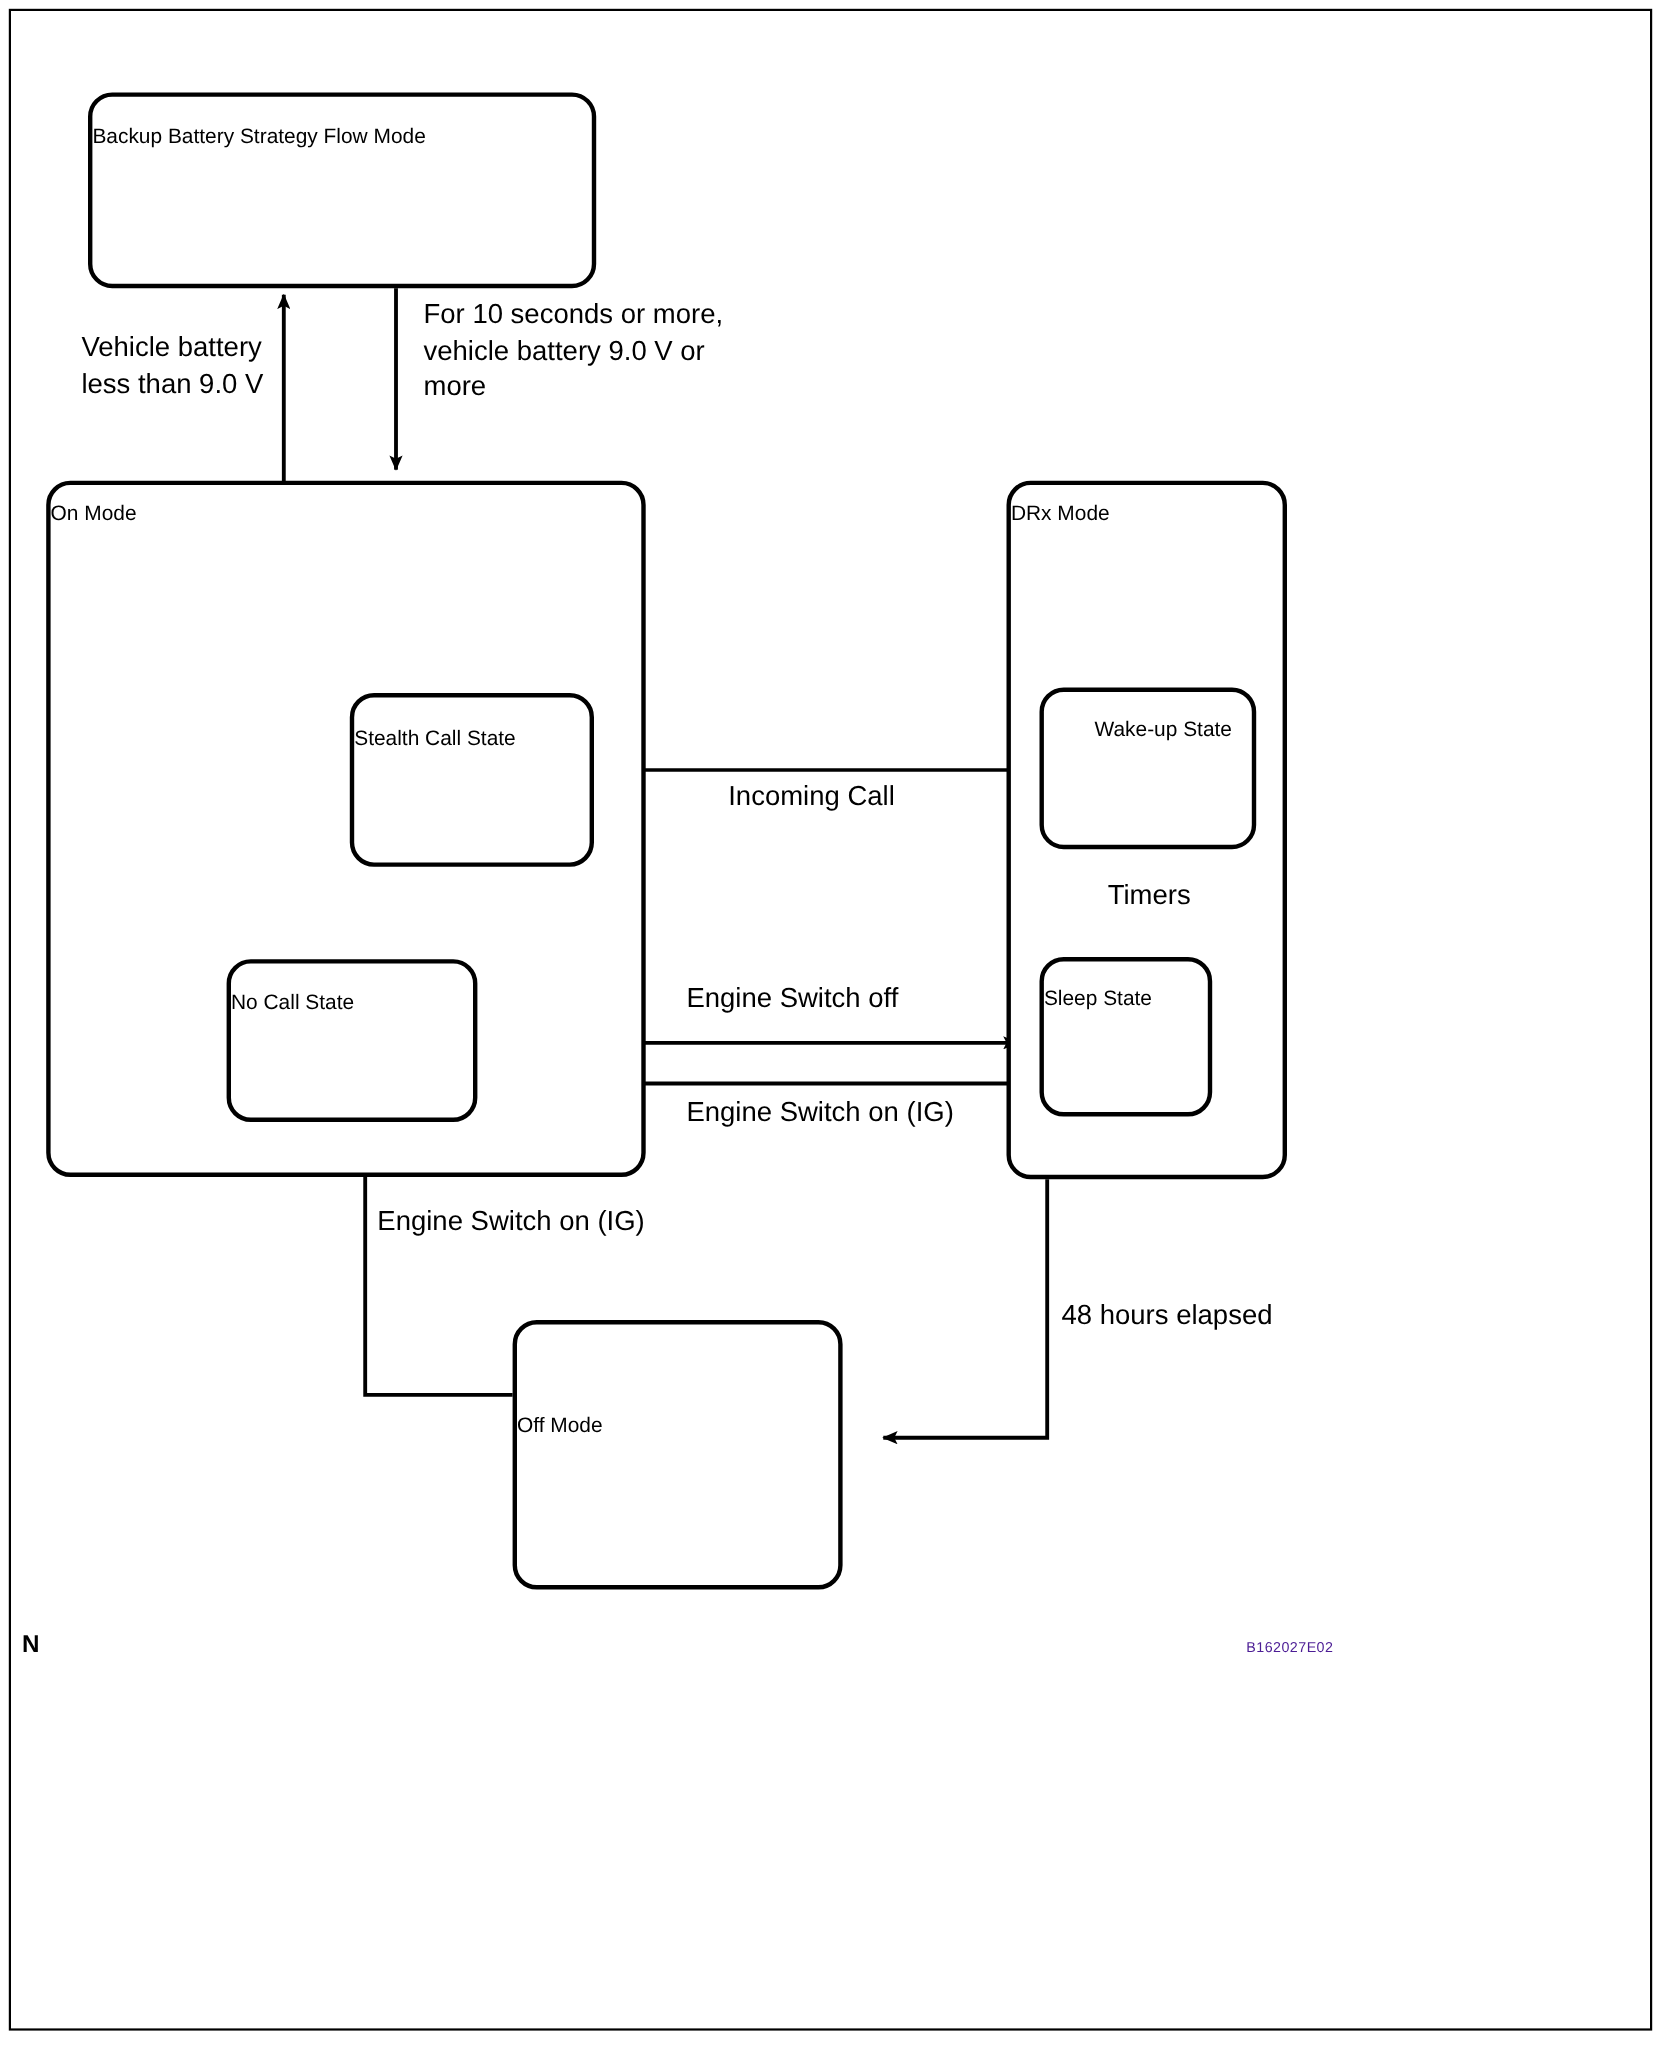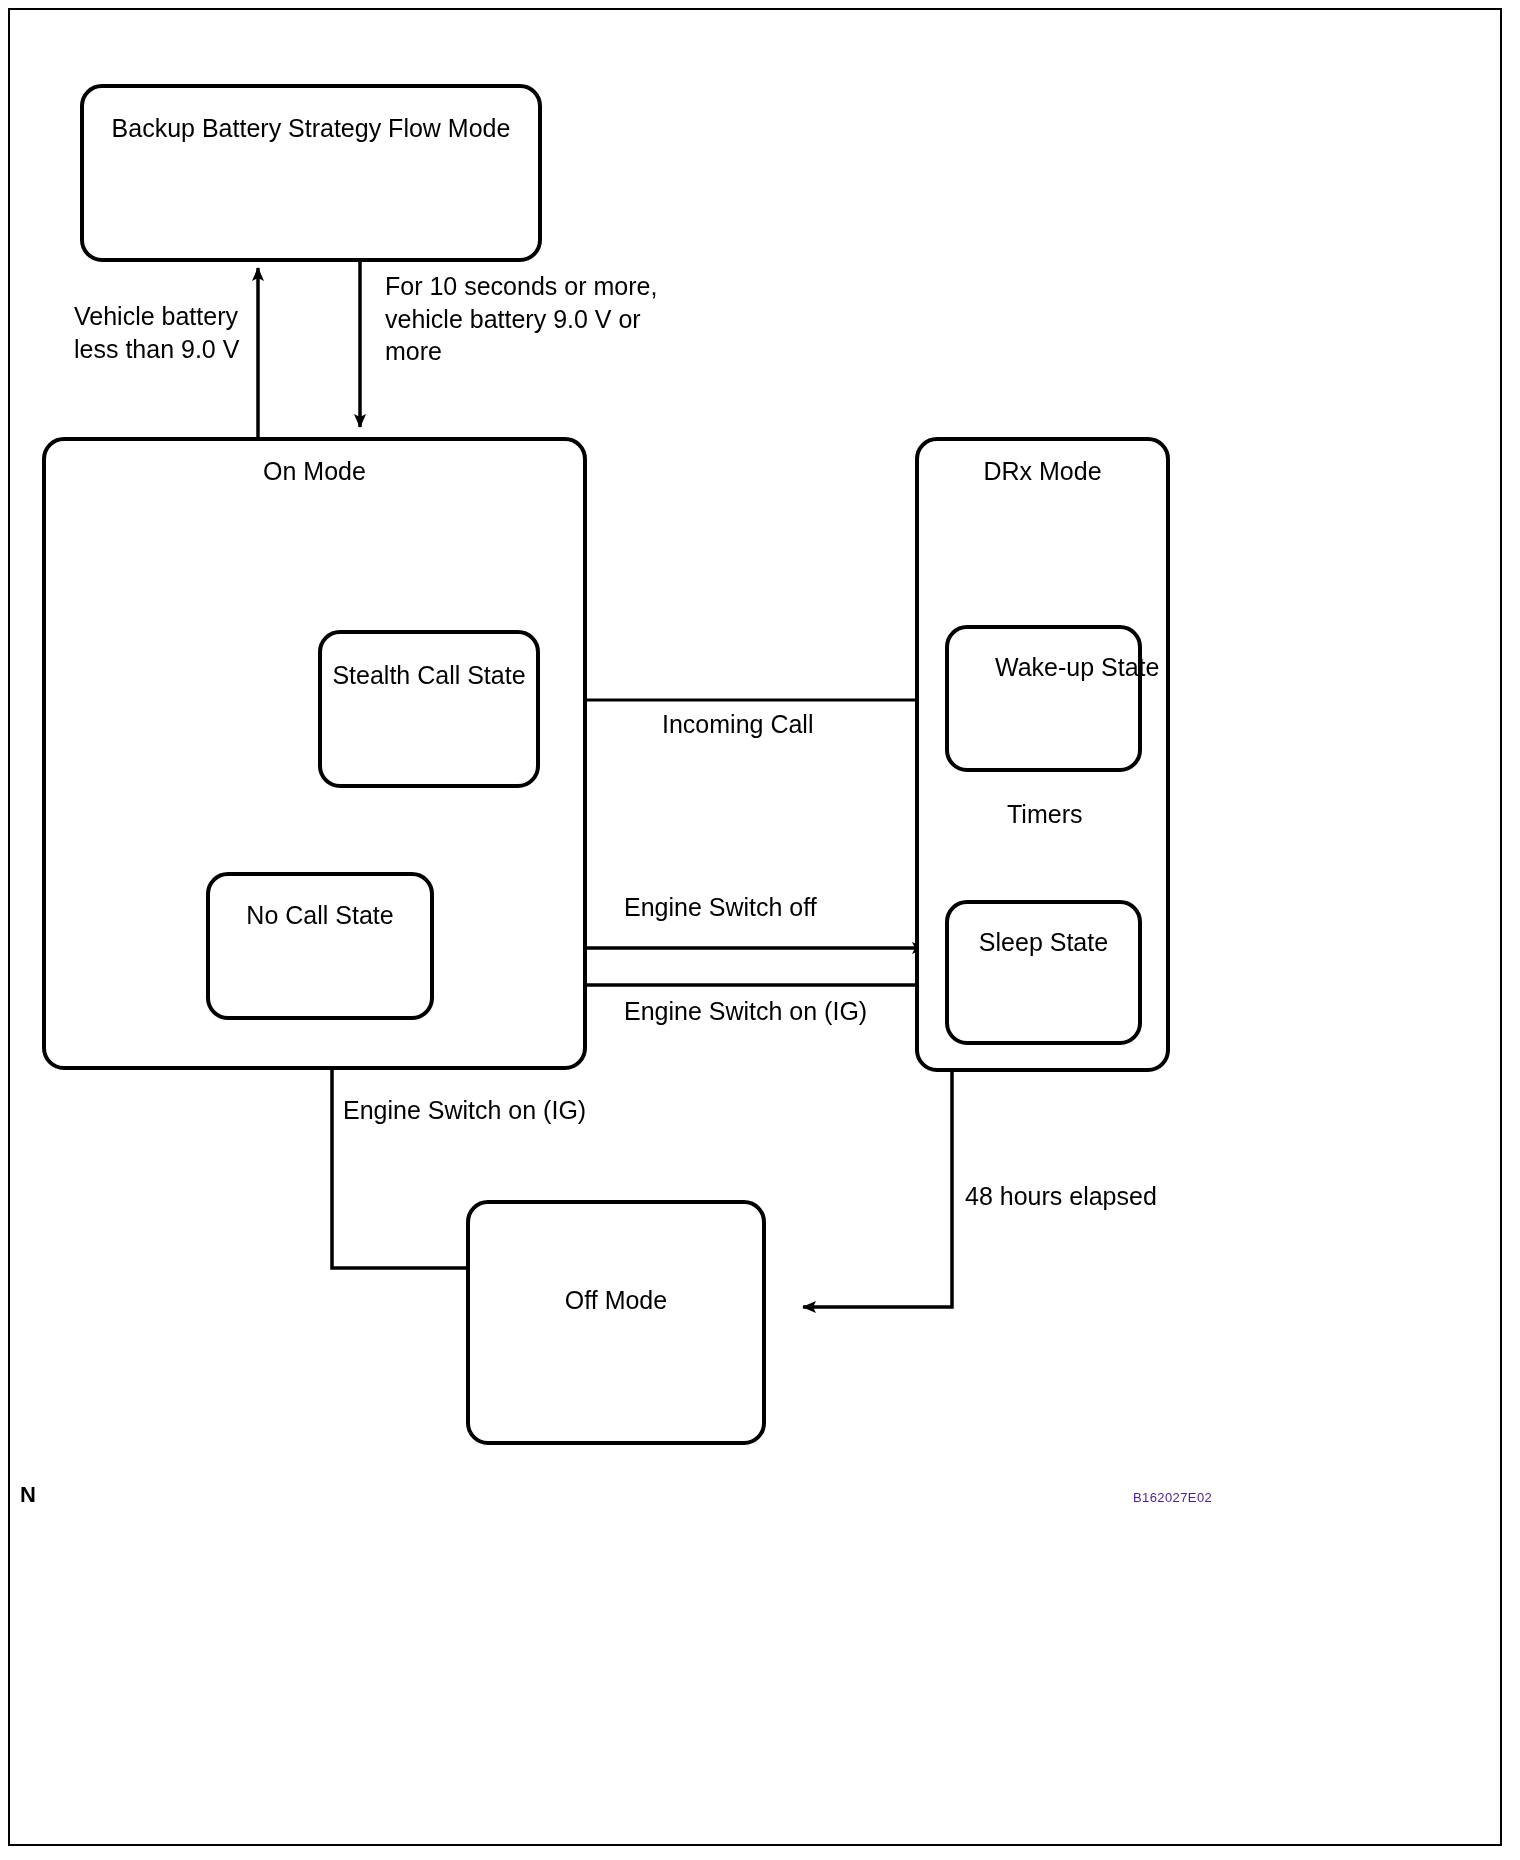--- a/index.html
+++ b/index.html
@@ -10,22 +10,22 @@
   }
   #frame{
     position:absolute;left:8px;top:8px;width:1494px;height:1838px;
     border:2px solid #000;box-sizing:border-box;
   }
   .node{
     position:absolute;box-sizing:border-box;
     border:4px solid #000;border-radius:22px;background:#fff;
   }
   .node-label{
-    position:absolute;left:0;right:0;text-align:center;
-    font-size:25px;color:#000;white-space:nowrap;
+    position:absolute;left:0;right:0;
+    font-size:19px;color:#000;white-space:nowrap;
   }
   .free-label{
     position:absolute;font-size:25px;color:#000;line-height:1.30;
     white-space:pre;color:#000;
   }
   svg.wires{position:absolute;left:0;top:0;width:1520px;height:1860px;overflow:visible;}
   .corner-code{
     position:absolute;font-size:13px;letter-spacing:0.4px;color:#4c1d95;
     font-family:"Liberation Sans", sans-serif;
   }
@@ -105,21 +105,21 @@
   </div>
 
   <div class="node" style="left:915px;top:437px;width:255px;height:635px;">
     <div class="node-label" style="top:16px;">DRx Mode</div>
   </div>
 
   <div class="node" style="left:945px;top:625px;width:197px;height:147px;">
     <div class="node-label" style="top:24px;padding-left:46px;">Wake-up State</div>
   </div>
 
-  <div class="node" style="left:945px;top:900px;width:197px;height:145px;">
+  <div class="node" style="left:945px;top:870px;width:157px;height:145px;">
     <div class="node-label" style="top:24px;">Sleep State</div>
   </div>
 
   <div class="node" style="left:466px;top:1200px;width:300px;height:245px;">
     <div class="node-label" style="top:82px;">Off Mode</div>
   </div>
 
   <div class="free-label" style="left:662px;top:708px;">Incoming Call</div>
 
   <div class="free-label" style="left:1007px;top:798px;">Timers</div>

